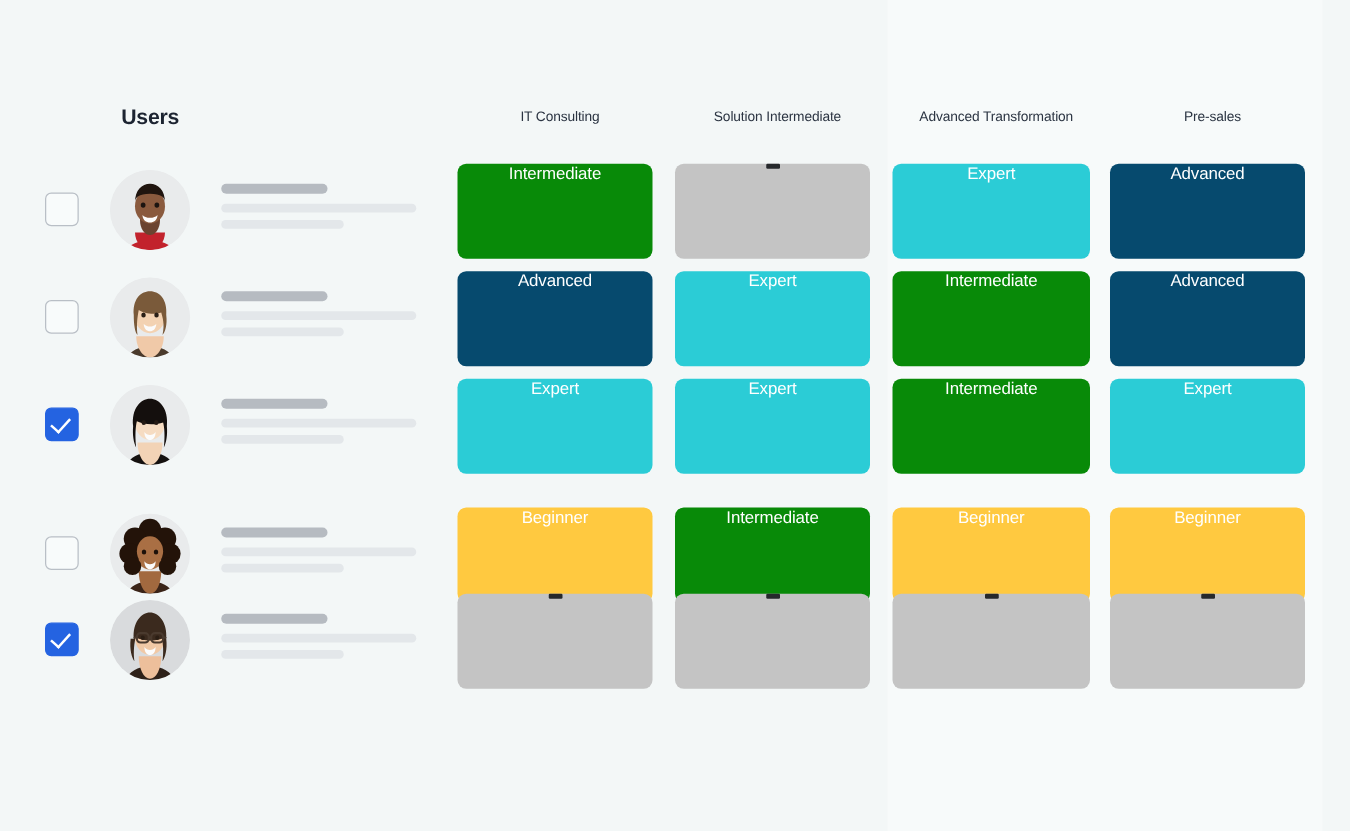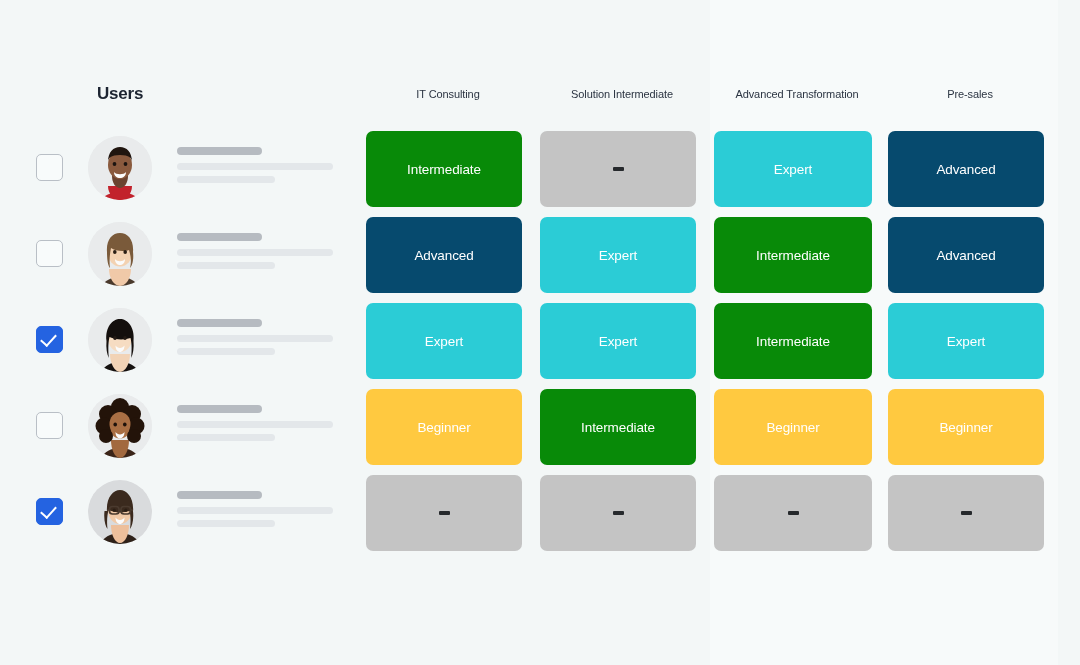--- a/index.html
+++ b/index.html
@@ -125,21 +125,20 @@
   .bar.b3 { width: 98px;  height: 7px; background: #e3e7ea; margin-top: 6px; }
 
   
   .cell {
     position: absolute;
     top: 0;
     width: 156px;
     height: 76px;
     border-radius: 7px;
     display: flex;
-    align-items: center;
     justify-content: center;
     font-size: 13.5px;
     color: #ffffff;
     letter-spacing: -0.1px;
   }
   .cell.c0 { left: 366px; }
   .cell.c1 { left: 540px; }
   .cell.c2 { left: 714px; width: 158px; }
   .cell.c3 { left: 888px; }
 
@@ -261,21 +260,21 @@
         <div class="cell c1" style="background: rgb(43, 204, 214); color: rgb(255, 255, 255);">
           <span>Expert</span>
         </div>
         <div class="cell c2" style="background: rgb(8, 138, 8); color: rgb(255, 255, 255);">
           <span>Intermediate</span>
         </div>
         <div class="cell c3" style="background: rgb(43, 204, 214); color: rgb(255, 255, 255);">
           <span>Expert</span>
         </div>
       </div>
-      <div class="row" style="top: 389px;">
+      <div class="row" style="top: 406px;">
         <div class="checkbox" style="border-color: rgb(185, 191, 198);"></div>
         <div class="avatar">
           <svg viewBox="0 0 64 64">
             <circle cx="32" cy="32" r="32" fill="#e9ebec"></circle>
         <path d="M32 54c-9 0-16 4-19 10h38c-3-6-10-10-19-10z" fill="#3a2418"></path>
         <path d="M23 46c0 10 4 18 9 18s9-8 9-18z" fill="#a2693f"></path>
         <ellipse cx="32" cy="31" rx="11.5" ry="13.5" fill="#a96f44"></ellipse>
         <g fill="#231309">
           <circle cx="32" cy="13" r="9"></circle>
               <circle cx="20" cy="20" r="9"></circle>

